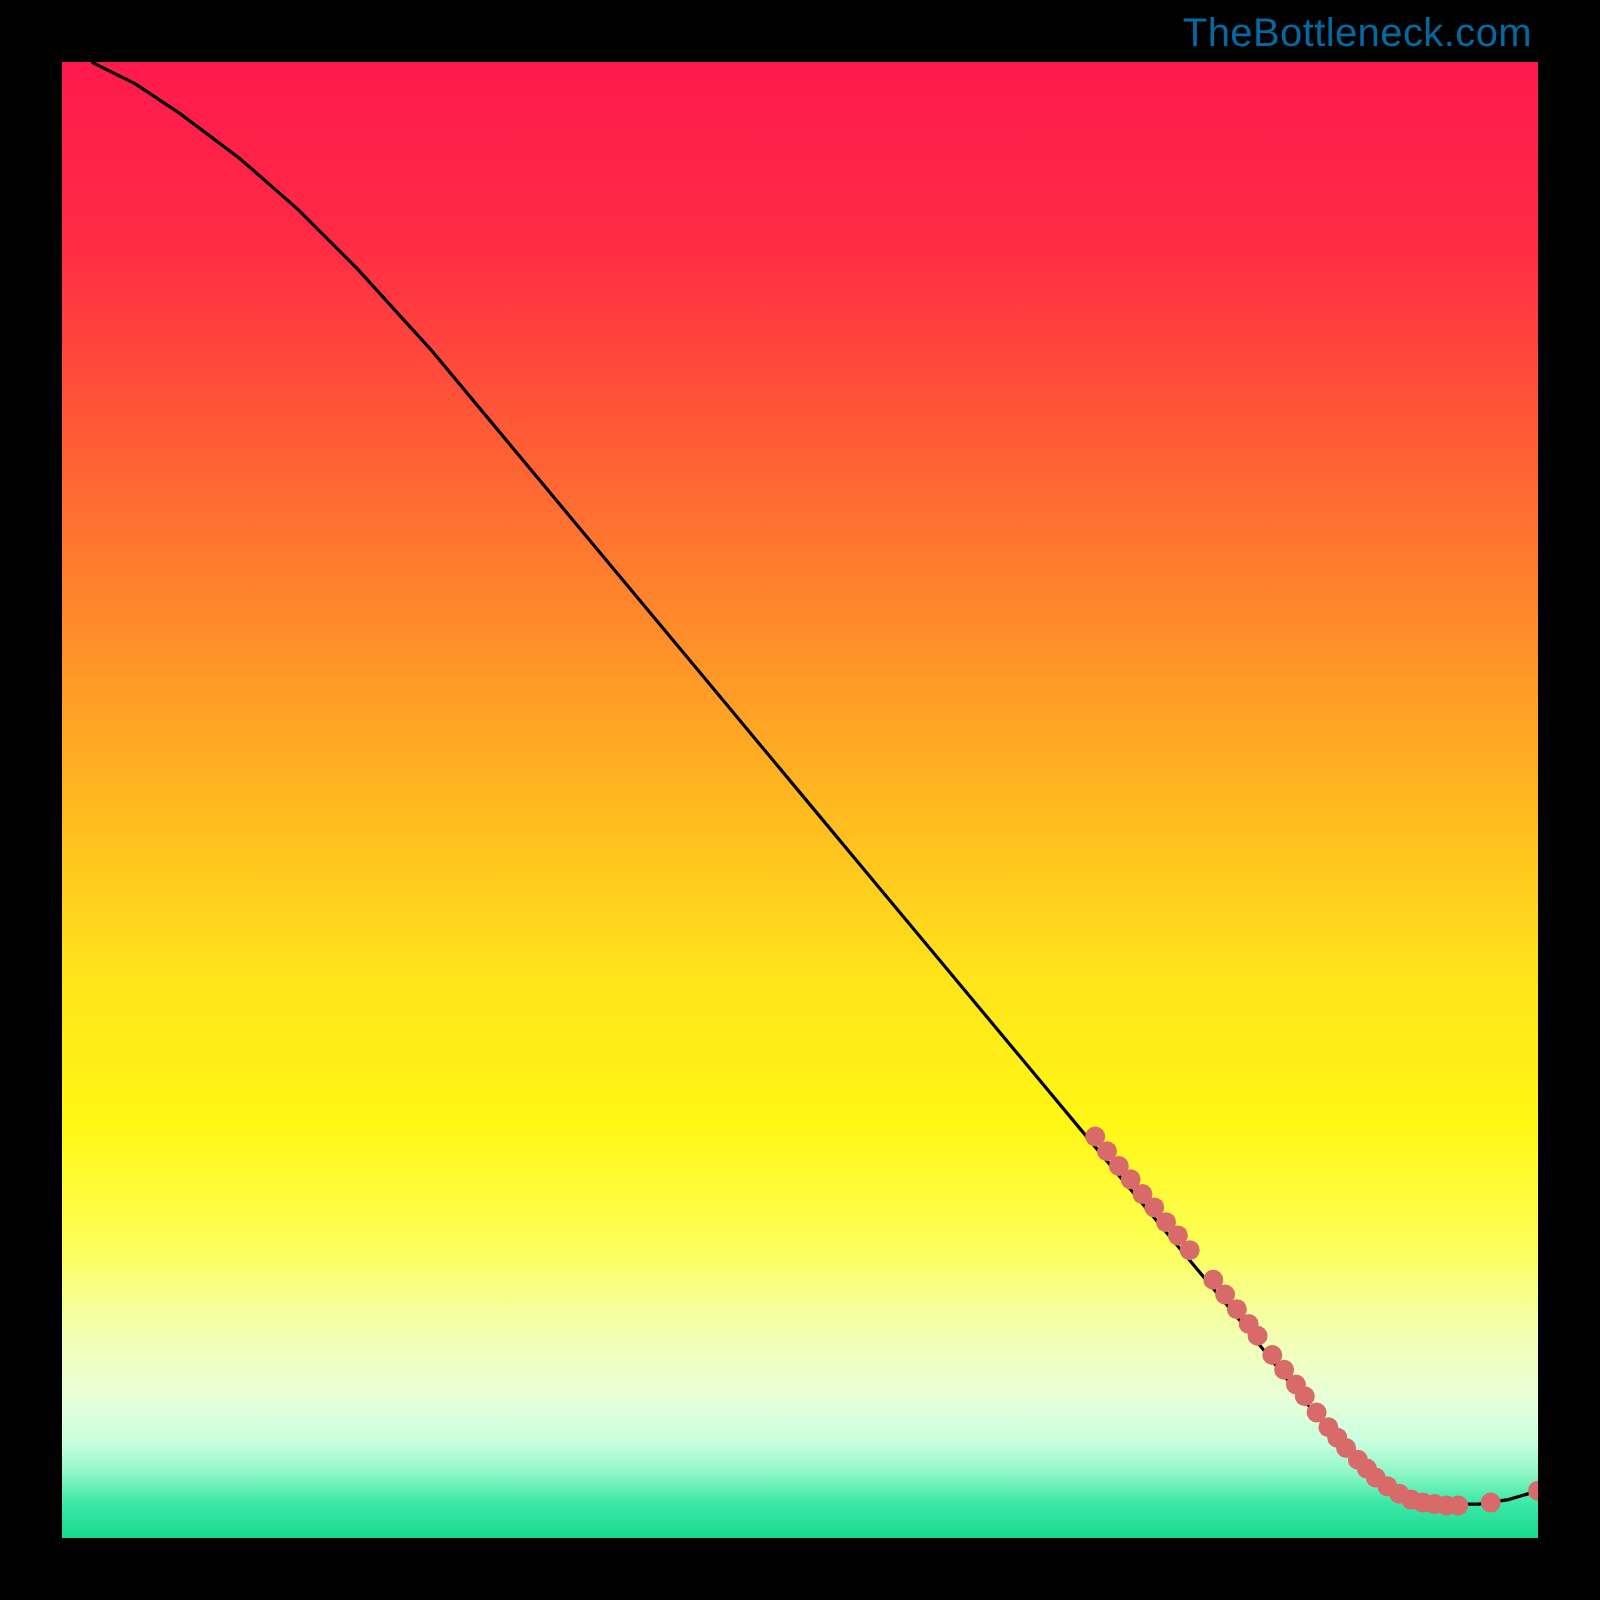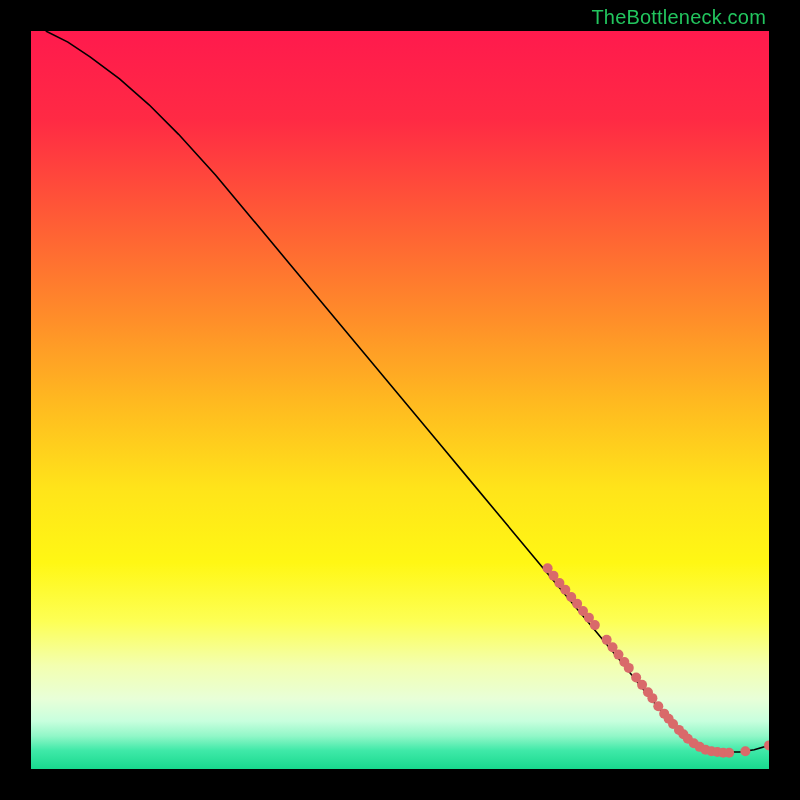--- a/index.html
+++ b/index.html
@@ -23,21 +23,21 @@
     position: absolute;
     left: 0;
     top: 0;
     width: 738px;
     height: 738px;
   }
   .attribution {
     position: absolute;
     top: 6px;
     right: 34px;
-    color: #22c55e;
+    color: #0369a1;
     font-size: 20px;
     font-weight: 500;
     letter-spacing: 0.2px;
   }
   svg { display: block; }
 </style>
 </head>
 <body>
 
 <div class="attribution">TheBottleneck.com</div>

